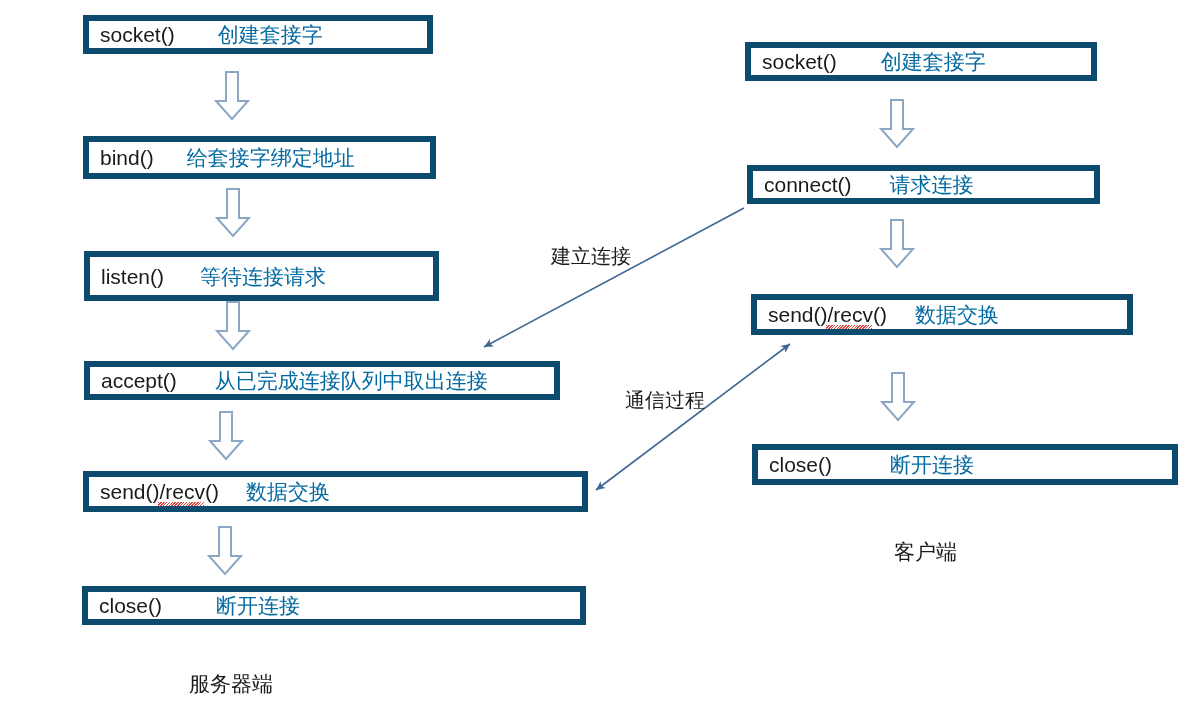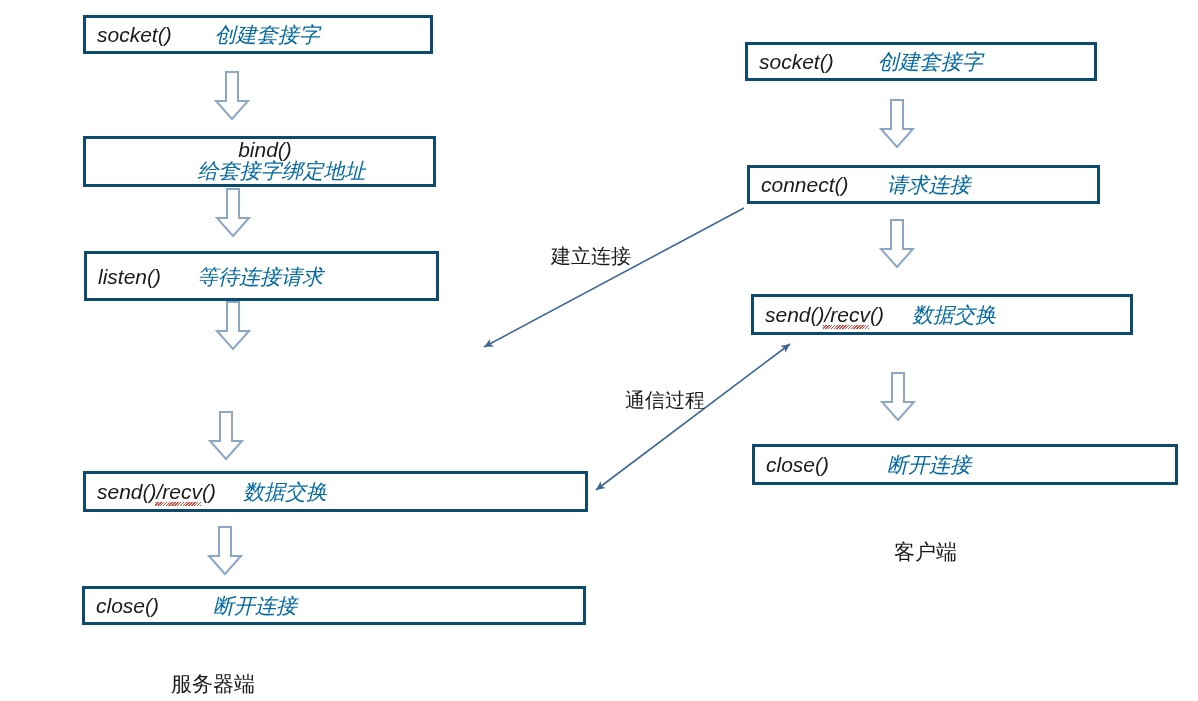--- a/index.html
+++ b/index.html
@@ -13,26 +13,25 @@
     height: 701px;
     background: #ffffff;
     font-family: "Liberation Sans", "DejaVu Sans", sans-serif;
     overflow: hidden;
   }
 
   
   .pbox {
     position: absolute;
     box-sizing: border-box;
-    border: 3px solid #0c4a6e;
+    border: 6px solid #0c4a6e;
     background: #ffffff;
     display: flex;
     align-items: center;
     white-space: nowrap;
-    font-style: italic;
   }
   .pbox .fn {
     font-size: 21px;
     color: #1a1a1a;
     line-height: 1;
     position: relative;
     display: inline-block;
   }
   .pbox .desc {
     font-size: 21px;
@@ -84,30 +83,34 @@
 </head>
 <body>
 
 <div id="canvas">
 
   <div class="pbox" style="left:83px; top:15px; width:350px; height:39px; padding-left:11px;">
     <span class="fn">socket()</span>
     <span class="desc" style="margin-left:43px;">创建套接字</span>
   </div>
 
-  <div class="pbox" style="left:83px; top:136px; width:353px; height:51px; padding-left:11px;flex-direction:column;">
+  <div class="pbox" style="left:83px; top:136px; width:353px; height:43px; padding-left:11px;">
     <span class="fn">bind()</span>
     <span class="desc" style="margin-left:33px;">给套接字绑定地址</span>
   </div>
 
   <div class="pbox" style="left:84px; top:251px; width:355px; height:50px; padding-left:11px;">
     <span class="fn">listen()</span>
     <span class="desc" style="margin-left:36px;">等待连接请求</span>
   </div>
 
+  <div class="pbox" style="left:84px; top:361px; width:476px; height:39px; padding-left:11px;">
+    <span class="fn">accept()</span>
+    <span class="desc" style="margin-left:38px;">从已完成连接队列中取出连接</span>
+  </div>
 
   <div class="pbox" style="left:83px; top:471px; width:505px; height:41px; padding-left:11px;">
     <span class="fn">send()/recv()<span class="squiggle" style="left:58px; width:46px;"></span></span>
     <span class="desc" style="margin-left:27px;">数据交换</span>
   </div>
 
   <div class="pbox" style="left:82px; top:586px; width:504px; height:39px; padding-left:11px;">
     <span class="fn">close()</span>
     <span class="desc" style="margin-left:54px;">断开连接</span>
   </div>
@@ -185,16 +188,16 @@
     </defs>
 
     <line x1="744" y1="208" x2="484" y2="347" stroke="#3f6695" stroke-width="1.6" marker-end="url(#ah-end)"></line>
 
     <line x1="790" y1="344" x2="596" y2="490" stroke="#3f6695" stroke-width="1.6" marker-start="url(#ah-start)" marker-end="url(#ah-end)"></line>
   </svg>
 
   <div class="edgelabel" style="left:551px; top:243px;">建立连接</div>
   <div class="edgelabel" style="left:625px; top:387px;">通信过程</div>
 
-  <div class="caption" style="left:171px; top:670px;">服务器端</div>
+  <div class="caption" style="left:189px; top:670px;">服务器端</div>
   <div class="caption" style="left:894px; top:538px;">客户端</div>
 
 </div>
 
 </body></html>

